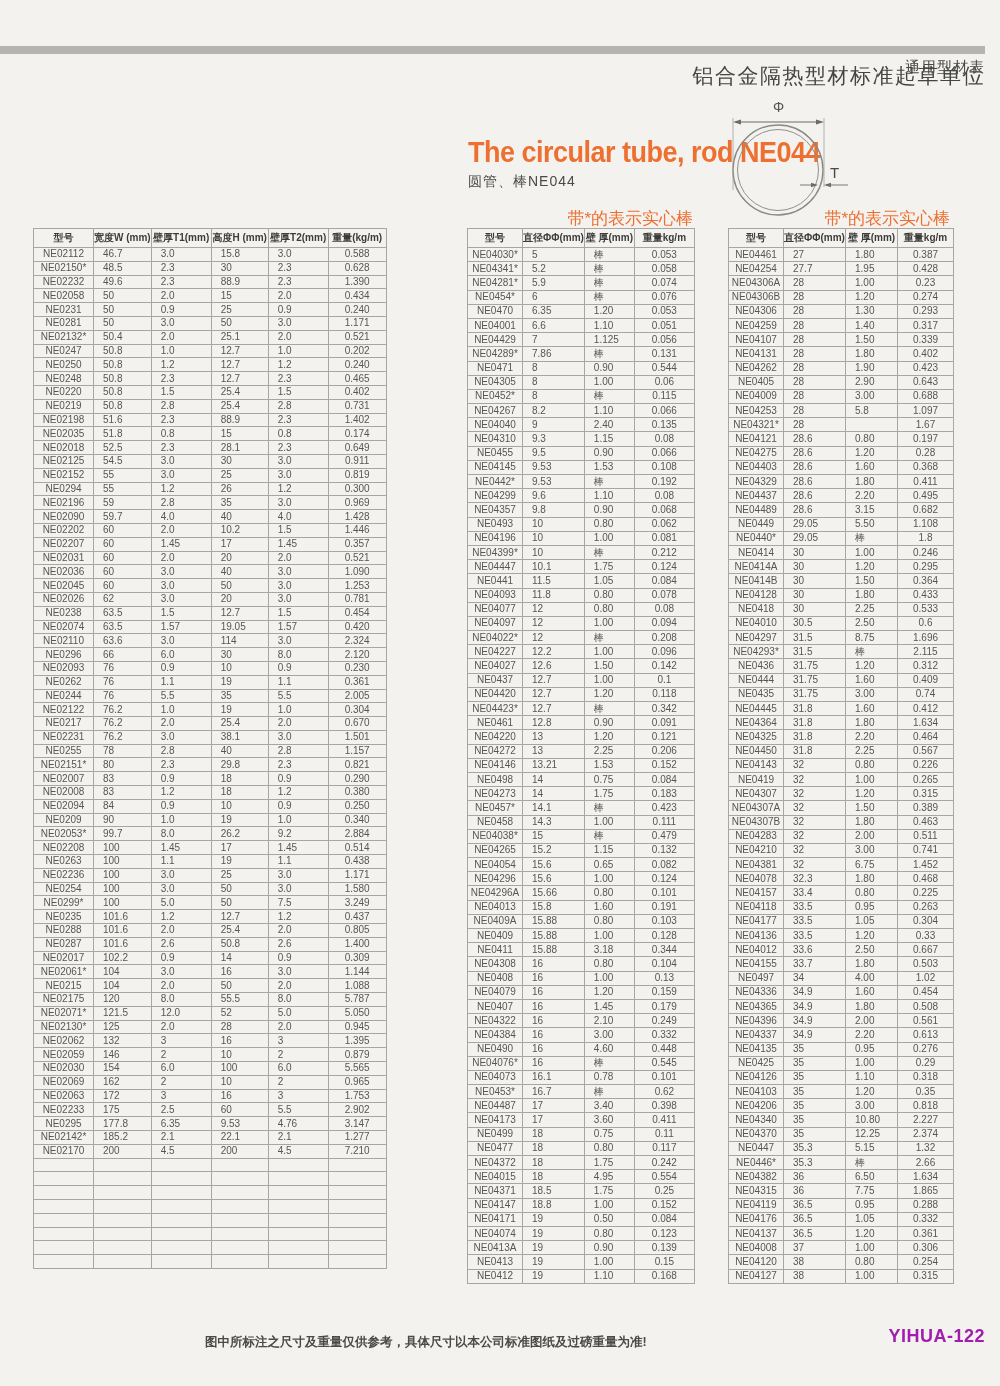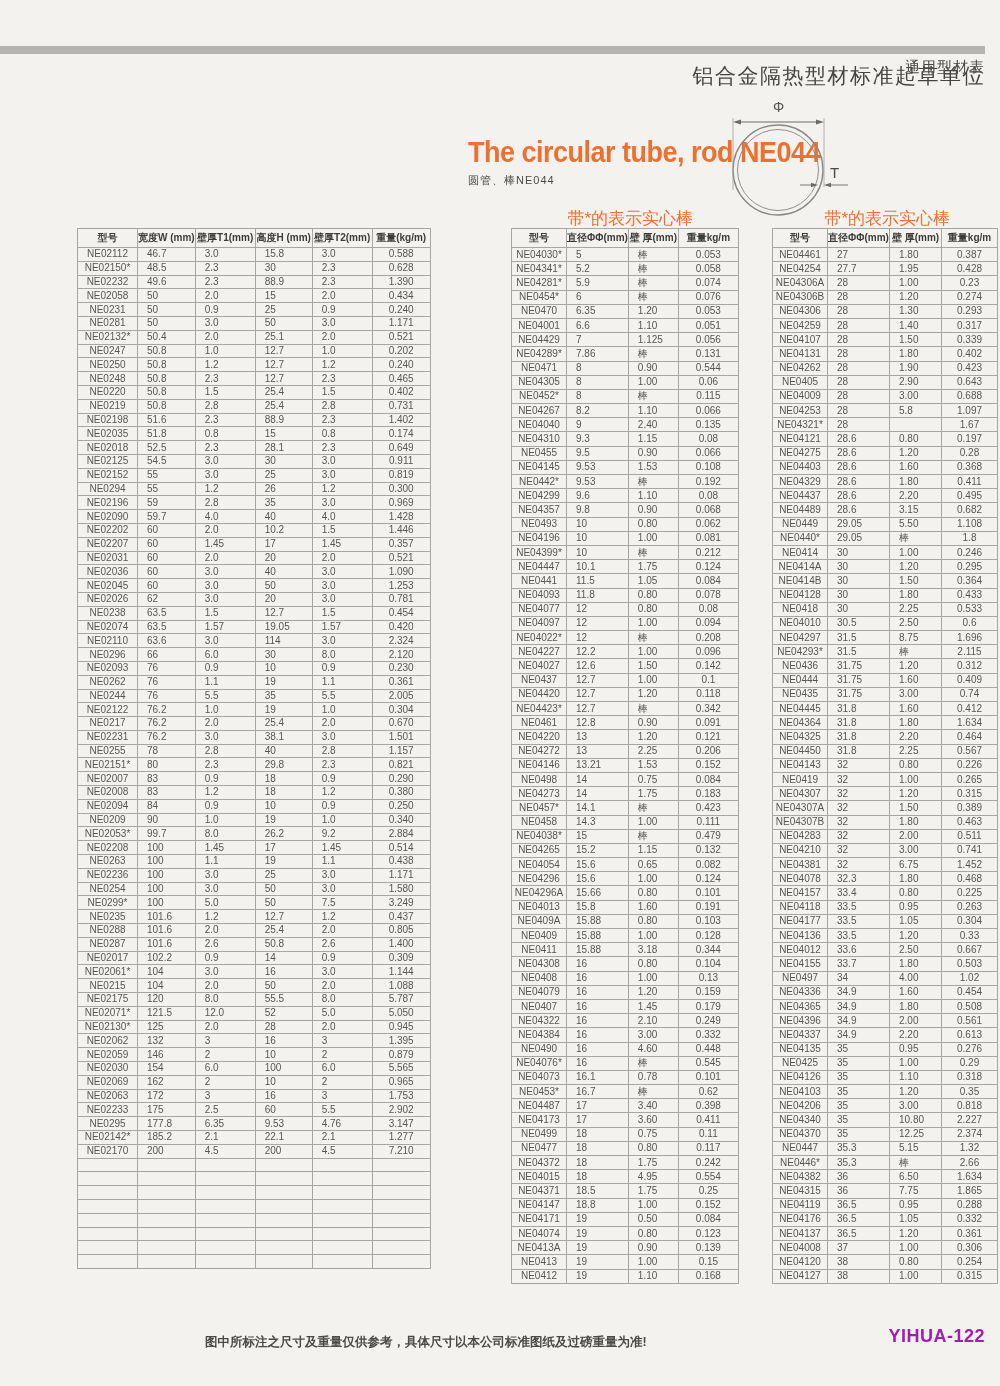--- a/index.html
+++ b/index.html
@@ -6,26 +6,26 @@
   body{
     width:1000px;height:1386px;position:relative;overflow:hidden;
     background:#f3f2ee;
     font-family:"Liberation Sans", sans-serif;
   }
   .abs{position:absolute;}
   .page-tag{top:22px;right:15px;font-size:15px;color:#4a4a48;letter-spacing:1px;margin-top:36px;}
   .top-bar{top:46px;left:0;width:985px;height:8px;background:#b5b4b0;}
   .org-line{top:62px;right:15px;font-size:21px;color:#454543;letter-spacing:1.5px;font-weight:500;text-align:right;}
   .title-en{top:136px;left:468px;font-size:27px;font-weight:bold;color:#ee7030;letter-spacing:-0.5px;transform:scaleY(1.08);transform-origin:top left;}
-  .title-zh{top:173px;left:468px;font-size:11px;color:#4a4a48;letter-spacing:1px;}
+  .title-zh{top:173px;left:468px;font-size:14px;color:#4a4a48;letter-spacing:1px;}
   .note{top:207px;font-size:17px;color:#ee7030;}
   .note-1{right:307px;}
   .note-2{right:50px;}
   .diagram{top:90px;left:700px;}
-  table{border-collapse:collapse;table-layout:fixed;background:transparent;margin-left:44px;}
+  table{border-collapse:collapse;table-layout:fixed;background:transparent;}
   th,td{border:1px solid #a6a6a2;font-size:10px;line-height:1;overflow:hidden;white-space:nowrap;padding:0;}
   th{height:18px;font-weight:bold;color:#3c3c3a;text-align:center;}
   td{color:#565654;}
   td.c0{text-align:center;}
   td.c1,td.c2,td.c3,td.c4{text-align:left;padding-left:9px;}
   td.cw{text-align:center;padding-left:0;}
   .tbl-a td{height:12.8px;}
   .tbl-b td{height:13.2px;}
   .tbl-a{top:228px;left:33px;}
   .tbl-b1{top:228px;left:467px;}

